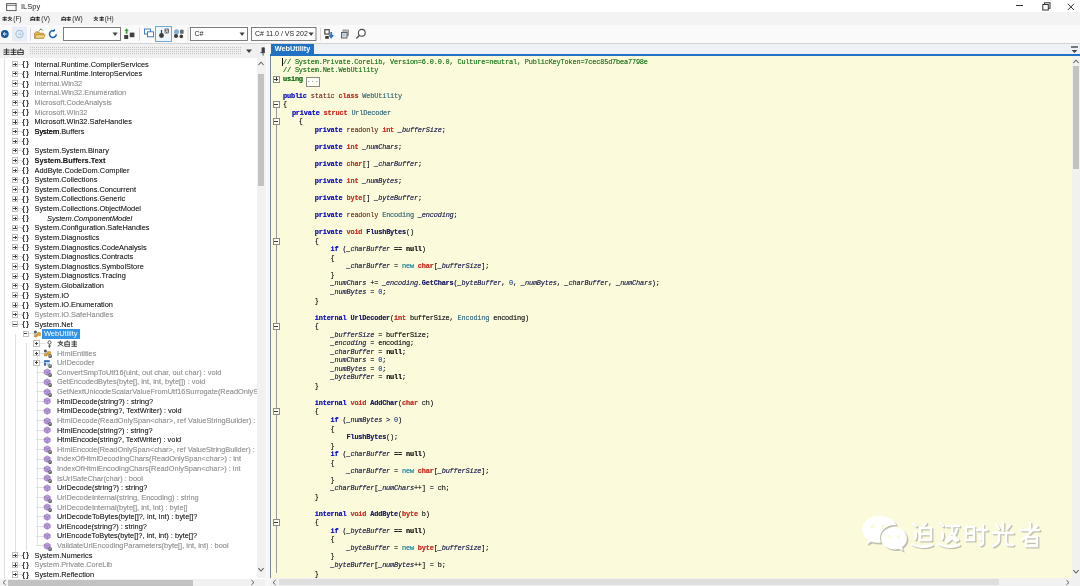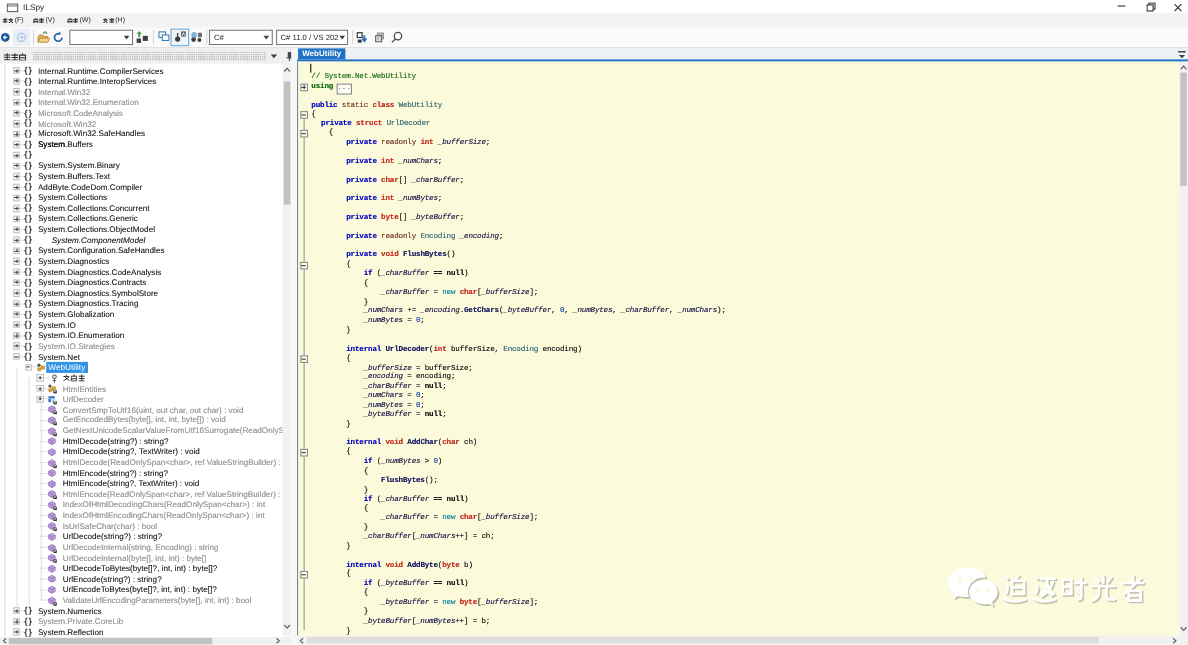--- a/index.html
+++ b/index.html
@@ -217,21 +217,21 @@
     <div class="abs" style="left:11.8px;top:89.7px;width:6.4px;height:6.4px;background:#fff;border:0.7px solid #c0c0c0;box-sizing:border-box"></div>
     <div class="abs" style="left:13.4px;top:92.4px;width:3.2px;height:0.9px;background:#404040"></div>
     <div class="abs" style="left:14.6px;top:91.3px;width:0.9px;height:3.2px;background:#404040"></div>
     <div class="abs" style="left:22.0px;top:87.9px;font-size:8px;font-weight:bold;color:#333;letter-spacing:0.8px">{}</div>
     <div class="tr" style="left:34.5px;top:88.27px;">System.System.Binary</div>
     <div class="abs" style="left:14.8px;top:102.0px;width:9px;height:1px;background:#e0e0e0"></div>
     <div class="abs" style="left:11.8px;top:99.3px;width:6.4px;height:6.4px;background:#fff;border:0.7px solid #c0c0c0;box-sizing:border-box"></div>
     <div class="abs" style="left:13.4px;top:102.1px;width:3.2px;height:0.9px;background:#404040"></div>
     <div class="abs" style="left:14.6px;top:100.9px;width:0.9px;height:3.2px;background:#404040"></div>
     <div class="abs" style="left:22.0px;top:97.5px;font-size:8px;font-weight:bold;color:#333;letter-spacing:0.8px">{}</div>
-    <div class="tr" style="left:34.5px;top:97.90px;">System.Buffers.Text</div>
+    <div class="tr" style="left:34.5px;top:97.90px;font-weight:bold;">System.Buffers.Text</div>
     <div class="abs" style="left:14.8px;top:111.6px;width:9px;height:1px;background:#e0e0e0"></div>
     <div class="abs" style="left:11.8px;top:108.9px;width:6.4px;height:6.4px;background:#fff;border:0.7px solid #c0c0c0;box-sizing:border-box"></div>
     <div class="abs" style="left:13.4px;top:111.7px;width:3.2px;height:0.9px;background:#404040"></div>
     <div class="abs" style="left:14.6px;top:110.5px;width:0.9px;height:3.2px;background:#404040"></div>
     <div class="abs" style="left:22.0px;top:107.1px;font-size:8px;font-weight:bold;color:#333;letter-spacing:0.8px">{}</div>
     <div class="tr" style="left:34.5px;top:107.53px;">AddByte.CodeDom.Compiler</div>
     <div class="abs" style="left:14.8px;top:121.3px;width:9px;height:1px;background:#e0e0e0"></div>
     <div class="abs" style="left:11.8px;top:118.6px;width:6.4px;height:6.4px;background:#fff;border:0.7px solid #c0c0c0;box-sizing:border-box"></div>
     <div class="abs" style="left:13.4px;top:121.3px;width:3.2px;height:0.9px;background:#404040"></div>
     <div class="abs" style="left:14.6px;top:120.2px;width:0.9px;height:3.2px;background:#404040"></div>
@@ -313,21 +313,21 @@
     <div class="abs" style="left:11.8px;top:243.8px;width:6.4px;height:6.4px;background:#fff;border:0.7px solid #c0c0c0;box-sizing:border-box"></div>
     <div class="abs" style="left:13.4px;top:246.5px;width:3.2px;height:0.9px;background:#404040"></div>
     <div class="abs" style="left:14.6px;top:245.4px;width:0.9px;height:3.2px;background:#404040"></div>
     <div class="abs" style="left:22.0px;top:242.0px;font-size:8px;font-weight:bold;color:#333;letter-spacing:0.8px">{}</div>
     <div class="tr" style="left:34.5px;top:242.35px;">System.IO.Enumeration</div>
     <div class="abs" style="left:14.8px;top:256.1px;width:9px;height:1px;background:#e0e0e0"></div>
     <div class="abs" style="left:11.8px;top:253.4px;width:6.4px;height:6.4px;background:#fff;border:0.7px solid #c0c0c0;box-sizing:border-box"></div>
     <div class="abs" style="left:13.4px;top:256.1px;width:3.2px;height:0.9px;background:#404040"></div>
     <div class="abs" style="left:14.6px;top:255.0px;width:0.9px;height:3.2px;background:#404040"></div>
     <div class="abs" style="left:22.0px;top:251.6px;font-size:8px;font-weight:bold;color:#333;letter-spacing:0.8px">{}</div>
-    <div class="tr gray" style="left:34.5px;top:251.98px;">System.IO.Strategies</div>
+    <div class="tr gray" style="left:34.5px;top:251.98px;">System.IO.SafeHandles</div>
     <div class="abs" style="left:14.8px;top:265.7px;width:9px;height:1px;background:#e0e0e0"></div>
     <div class="abs" style="left:11.8px;top:263.0px;width:6.4px;height:6.4px;background:#fff;border:0.7px solid #c0c0c0;box-sizing:border-box"></div>
     <div class="abs" style="left:13.4px;top:265.8px;width:3.2px;height:0.9px;background:#404040"></div>
     <div class="abs" style="left:22.0px;top:261.2px;font-size:8px;font-weight:bold;color:#333;letter-spacing:0.8px">{}</div>
     <div class="tr" style="left:34.5px;top:261.61px;">System.Net</div>
     <div class="abs" style="left:25.5px;top:275.3px;width:9px;height:1px;background:#e0e0e0"></div>
     <div class="abs" style="left:22.5px;top:272.6px;width:6.4px;height:6.4px;background:#fff;border:0.7px solid #c0c0c0;box-sizing:border-box"></div>
     <div class="abs" style="left:24.1px;top:275.4px;width:3.2px;height:0.9px;background:#404040"></div>
     <svg class="abs" style="left:32.7px;top:271.8px" width="9" height="9" viewBox="0 0 9 9">
       <circle cx="2.4" cy="2" r="1.5" fill="#555"></circle>
@@ -558,20 +558,21 @@
 <div class="abs" style="left:270px;top:44px;width:810px;height:10.3px;background:#eef1f5"></div>
 <div class="abs" style="left:270px;top:54.3px;width:810px;height:2px;background:#2073c4"></div>
 <div class="abs" style="left:271px;top:44px;width:43px;height:10.3px;background:#2073c4;color:#fff;font-size:7.3px;font-weight:bold;text-align:center;line-height:10.3px">WebUtility</div>
 <svg class="abs" style="left:1070px;top:45px" width="9" height="9" viewBox="0 0 9 9">
     <path d="M1,2 h7" stroke="#444" stroke-width="1.4"></path>
     <path d="M1.6,5 l2.9,3 l2.9,-3 z" fill="#444"></path>
   </svg>
 <div class="abs" style="left:270px;top:56.3px;width:802px;height:521.7px;background:#fbfada;overflow:hidden" id="code">
 <div class="abs" style="left:0px;top:0px;width:1px;height:521.7px;background:#7b8794"></div>
 <div class="abs" style="left:5.5px;top:51px;width:1px;height:466px;background:#9a9a9a"></div>
+    <div class="cl" style="left:13px;top:1.42px"><span class="c">// System.Private.CoreLib, Version=6.0.0.0, Culture=neutral, PublicKeyToken=7cec85d7bea7798e</span></div>
     <div class="cl" style="left:13px;top:9.95px"><span class="c">// System.Net.WebUtility</span></div>
     <div class="cl" style="left:13px;top:18.48px"><span class="nk">using</span><span style="display:inline-block;width:12.5px;height:8px;border:0.8px solid #8a8a8a;background:#fffef2;vertical-align:-1.2px;margin-left:3px;color:#5a78c8;font-size:6px;line-height:5.5px;text-align:center;letter-spacing:0.5px">...</span></div>
     <div class="cl" style="left:13px;top:27.01px"></div>
     <div class="cl" style="left:13px;top:35.54px"><span class="v">public</span><span> </span><span class="m">static</span><span> </span><span class="t">class</span><span> </span><span class="y">WebUtility</span></div>
     <div class="cl" style="left:13px;top:44.07px"><span>{</span></div>
     <div class="cl" style="left:6px;top:52.60px"><span>    </span><span class="v">private</span><span> </span><span class="t">struct</span><span> </span><span class="y">UrlDecoder</span></div>
     <div class="cl" style="left:13px;top:61.13px"><span>    {</span></div>
     <div class="cl" style="left:13px;top:69.66px"><span>        </span><span class="v">private</span><span> </span><span class="m">readonly</span><span> </span><span class="t">int</span><span> </span><span class="f">_bufferSize</span><span>;</span></div>
     <div class="cl" style="left:13px;top:78.19px"></div>
     <div class="cl" style="left:13px;top:86.72px"><span>        </span><span class="v">private</span><span> </span><span class="t">int</span><span> </span><span class="f">_numChars</span><span>;</span></div>

